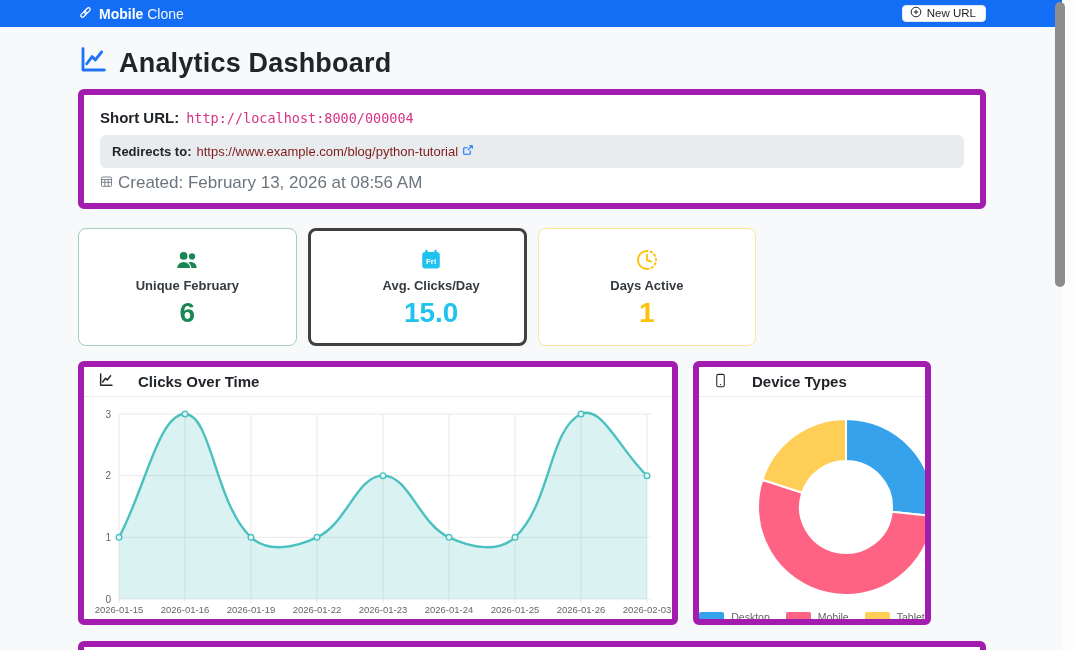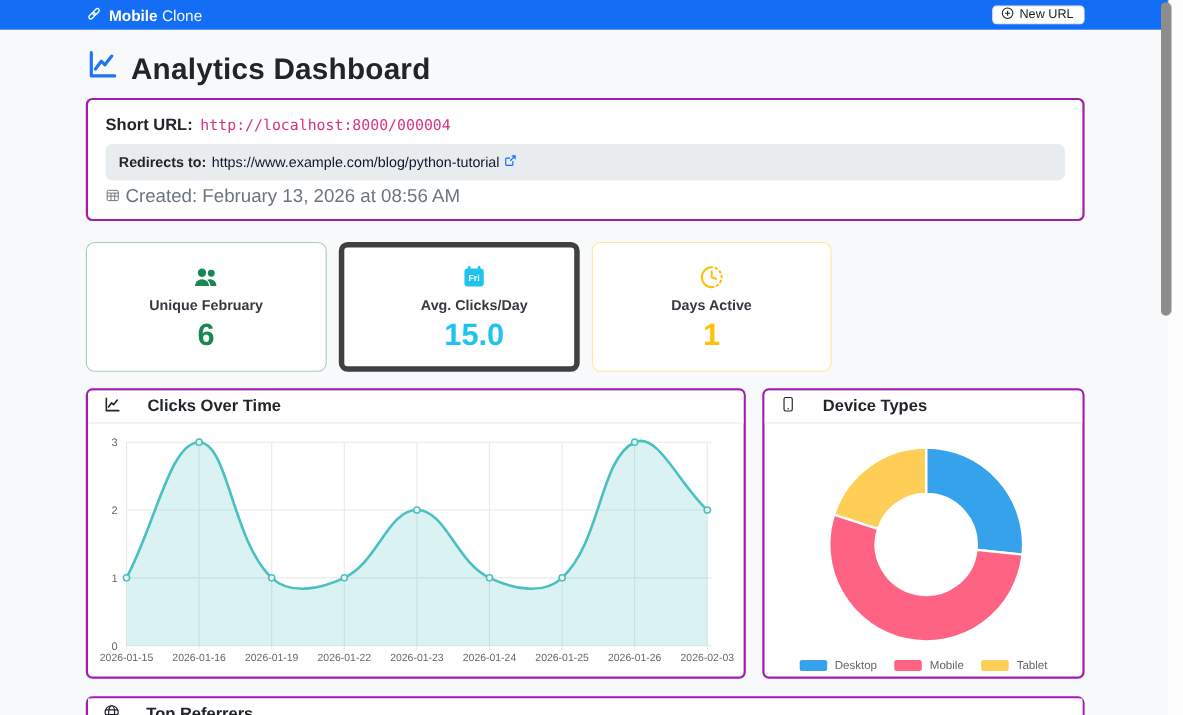--- a/index.html
+++ b/index.html
@@ -14,44 +14,44 @@
   .brand .light { font-weight:400; opacity:.95; }
   .newurl-btn { display:flex; align-items:center; gap:5px; background:#fff; border:1px solid #e3e6ea; border-radius:4px;
                 font-size:11.5px; color:#1b1f23; padding:2px 9px 3px 7px; height:17px; cursor:pointer; font-family:inherit; }
 
   
   .main { width:908px; margin-left:78px; }
   .page-title { display:flex; align-items:flex-end; gap:11px; margin-top:20px; height:32px; }
   .page-title h1 { font-size:27px; font-weight:600; color:#212529; letter-spacing:.2px; }
 
   
-  .card { background:#fff; border:2px solid #a21caf; border-radius:6px; }
+  .card { background:#fff; border:6px solid #a21caf; border-radius:6px; }
   .url-card { margin-top:10px; padding:13px 16px; }
   .short-row { font-size:15px; height:19px; display:flex; align-items:center; }
   .short-row .lbl { font-weight:700; }
   .short-row code { font-family:"DejaVu Sans Mono", monospace; font-size:13.5px; color:#d63384; margin-left:7px; }
   .redirect-box { margin-top:8px; background:#e9ecef; border-radius:6px; height:33px; display:flex; align-items:center;
                   padding:0 12px; font-size:13px; gap:5px; }
   .redirect-box .lbl { font-weight:700; color:#212529; }
-  .redirect-box a { color:#0f172a; text-decoration:none; display:flex; align-items:center; gap:4px; }
+  .redirect-box a { color:#7f1d1d; text-decoration:none; display:flex; align-items:center; gap:4px; }
   .created-row { margin-top:8px; font-size:17px; color:#6c757d; display:flex; align-items:center; gap:5px; height:14px; }
 
   
   .stats-row { display:grid; grid-template-columns:repeat(4,1fr); gap:11px; margin-top:19px; }
   .stat-card { background:#fff; border-radius:8px; height:118px; display:flex; flex-direction:column;
                align-items:center; justify-content:center; gap:5px; }
   .stat-card .icon { height:26px; display:flex; align-items:center; }
   .stat-label { font-size:13px; font-weight:600; color:#343a40; }
   .stat-value { font-size:28px; font-weight:700; line-height:30px; }
 
   
   .charts-row { display:flex; gap:15px; margin-top:15px; }
   .chart-card { overflow:hidden; }
   .chart-card.left { width:600px; height:264px; }
-  .chart-card.right { width:293px; height:264px; }
+  .chart-card.right { width:238px; height:264px; }
   .card-header { height:30px; display:flex; align-items:center; gap:24px; padding:0 14px;
                  border-bottom:1px solid #e9ecef; font-size:15px; font-weight:600; background:#fff; }
   .chart-body { position:relative; height:233px; }
 
   .legend { position:absolute; left:0; right:0; bottom:7px; display:flex; justify-content:center; gap:16px; }
   .legend-item { display:flex; align-items:center; gap:7px; cursor:pointer; }
   .legend-swatch { width:25px; height:10px; border-radius:2px; }
   .legend-label { font-size:10.5px; color:#666; }
 
   .referrers-card { margin-top:16px; height:80px; }
@@ -139,21 +139,21 @@
           <circle cx="7.2" cy="6.6" r="3.2"></circle>
           <path d="M1.8 16.6a5.4 5 0 0 1 10.8 0z"></path>
           <circle cx="14.2" cy="7" r="2.6"></circle>
           <path d="M12.9 11.6c3 0 5.2 1.9 5.2 5h-4.3a7.4 7.4 0 0 0-2.6-4.6z"></path>
         </svg>
       </span>
       <div class="stat-label">Unique February</div>
       <div class="stat-value" style="color:#198754;">6</div>
     </div>
 
-    <div class="stat-card" style="border:5px solid #404040;padding-left:28px;">
+    <div class="stat-card" style="border:3px solid #404040;padding-left:28px;">
       <span class="icon">
         <svg width="24" height="24" viewBox="0 0 24 24">
           <rect x="6.3" y="1.8" width="2.4" height="4" rx="1.1" fill="#1fc3ee"></rect>
           <rect x="15.3" y="1.8" width="2.4" height="4" rx="1.1" fill="#1fc3ee"></rect>
           <rect x="3.2" y="4" width="17.6" height="16.5" rx="3" fill="#1fc3ee"></rect>
           <text x="12" y="15.6" font-size="8" font-weight="bold" fill="#fff" text-anchor="middle">Fri</text>
         </svg>
       </span>
       <div class="stat-label">Avg. Clicks/Day</div>
       <div class="stat-value" style="color:#1fc3ee;">15.0</div>

